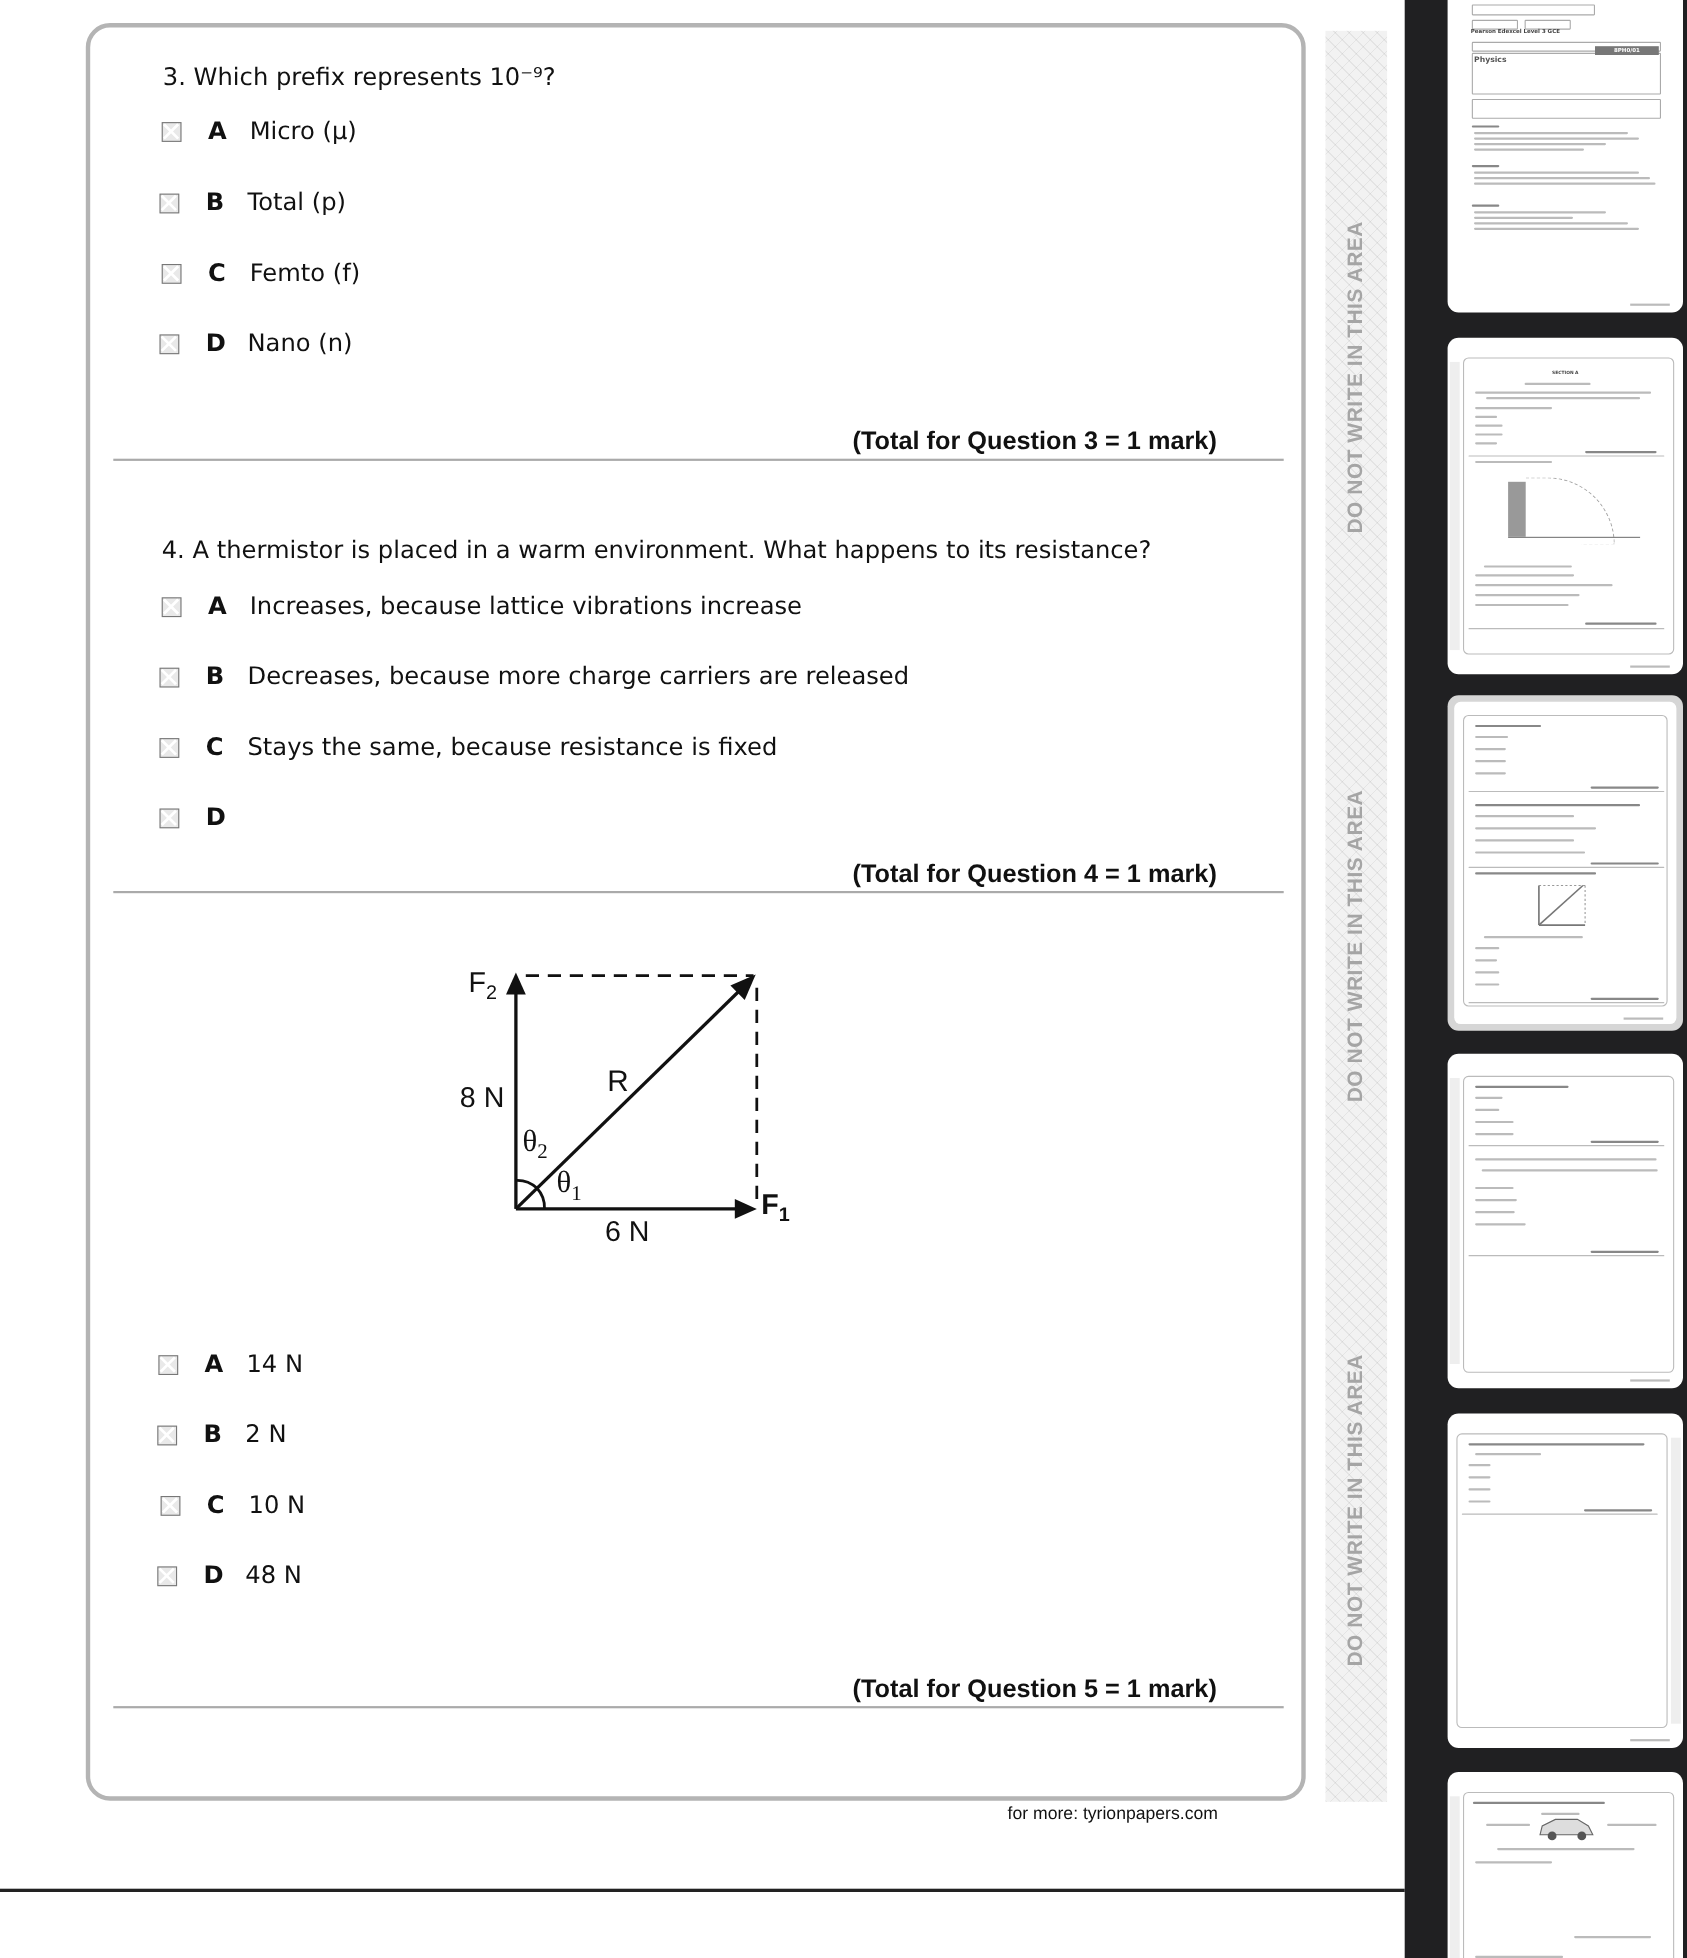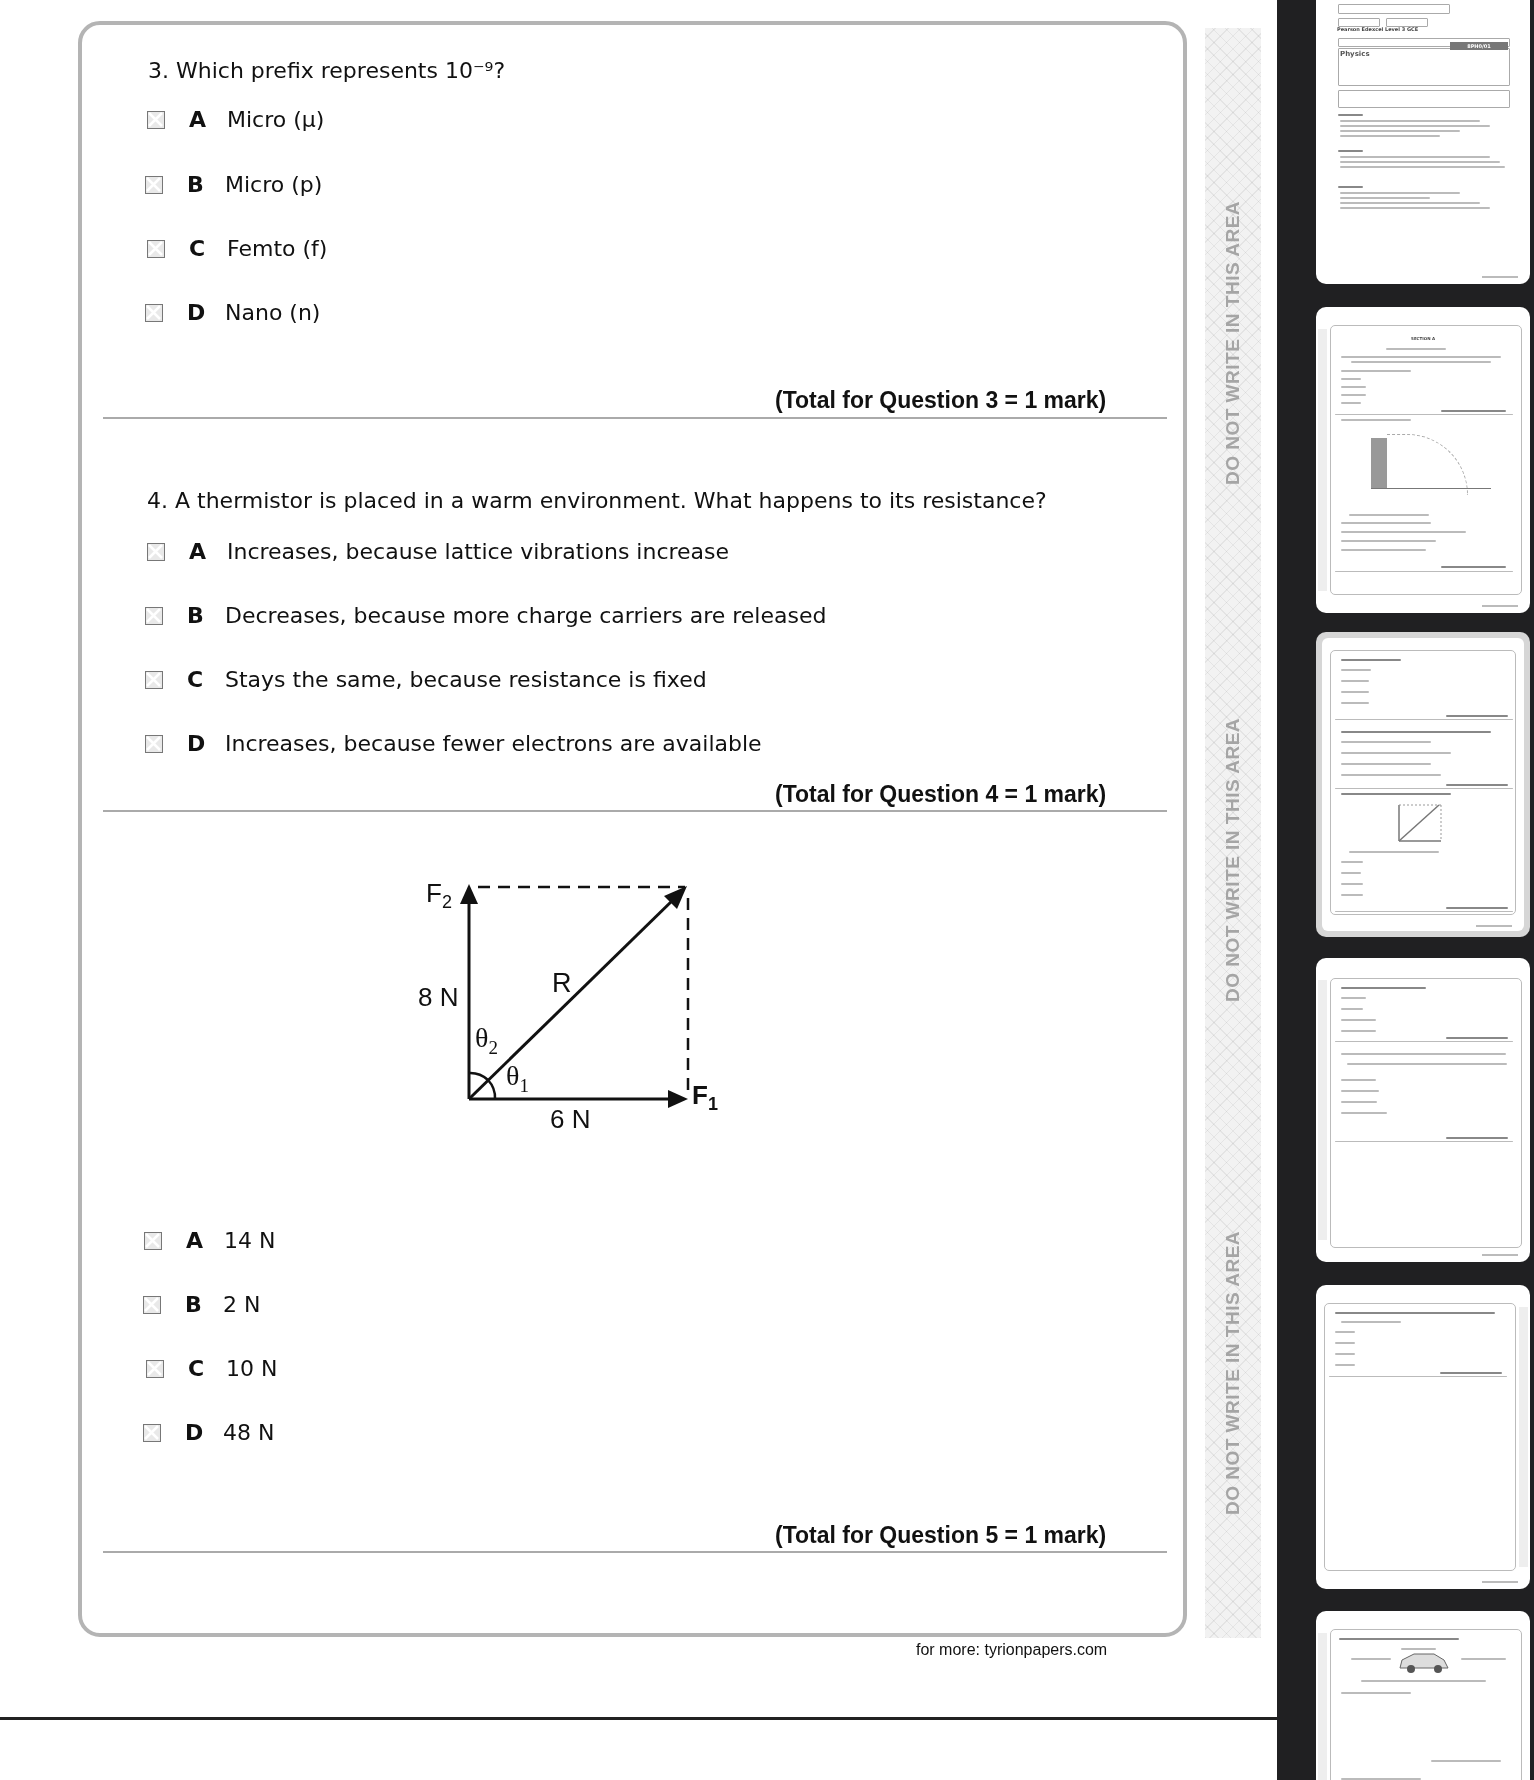--- a/index.html
+++ b/index.html
@@ -58,21 +58,21 @@
     <span class="letter">A</span>
     <span>Micro (μ)</span>
   </div>
   <div class="opt" style="left:145px; top:172px;">
     <span class="cb">
         <svg width="15" height="15">
           <path d="M1 1 L14 14 M14 1 L1 14" stroke="#fff" stroke-width="2.5"></path>
         </svg>
       </span>
     <span class="letter">B</span>
-    <span>Micro (p)</span>
+    <span>Total (p)</span>
   </div>
   <div class="opt" style="left:147px; top:236px;">
     <span class="cb">
         <svg width="15" height="15">
           <path d="M1 1 L14 14 M14 1 L1 14" stroke="#fff" stroke-width="2.5"></path>
         </svg>
       </span>
     <span class="letter">C</span>
     <span>Femto (f)</span>
   </div>
@@ -121,21 +121,20 @@
     <span class="letter">C</span>
     <span>Stays the same, because resistance is fixed</span>
   </div>
   <div class="opt" style="left:145px; top:731px;">
     <span class="cb">
         <svg width="15" height="15">
           <path d="M1 1 L14 14 M14 1 L1 14" stroke="#fff" stroke-width="2.5"></path>
         </svg>
       </span>
     <span class="letter">D</span>
-    <span>Increases, because fewer electrons are available</span>
   </div>
 
   <div class="abs total" style="left:775px; top:781px;">(Total for Question 4 = 1 mark)</div>
   <div class="divider" style="top:810px;"></div>
 
 
   <div class="abs" style="left:400px; top:870px; width:340px; height:270px;">
     <svg width="340" height="270" viewBox="0 0 340 270" style="position:absolute; left:0; top:0;">
 
       <line x1="69" y1="229" x2="69" y2="32" stroke="#111" stroke-width="3"></line>

